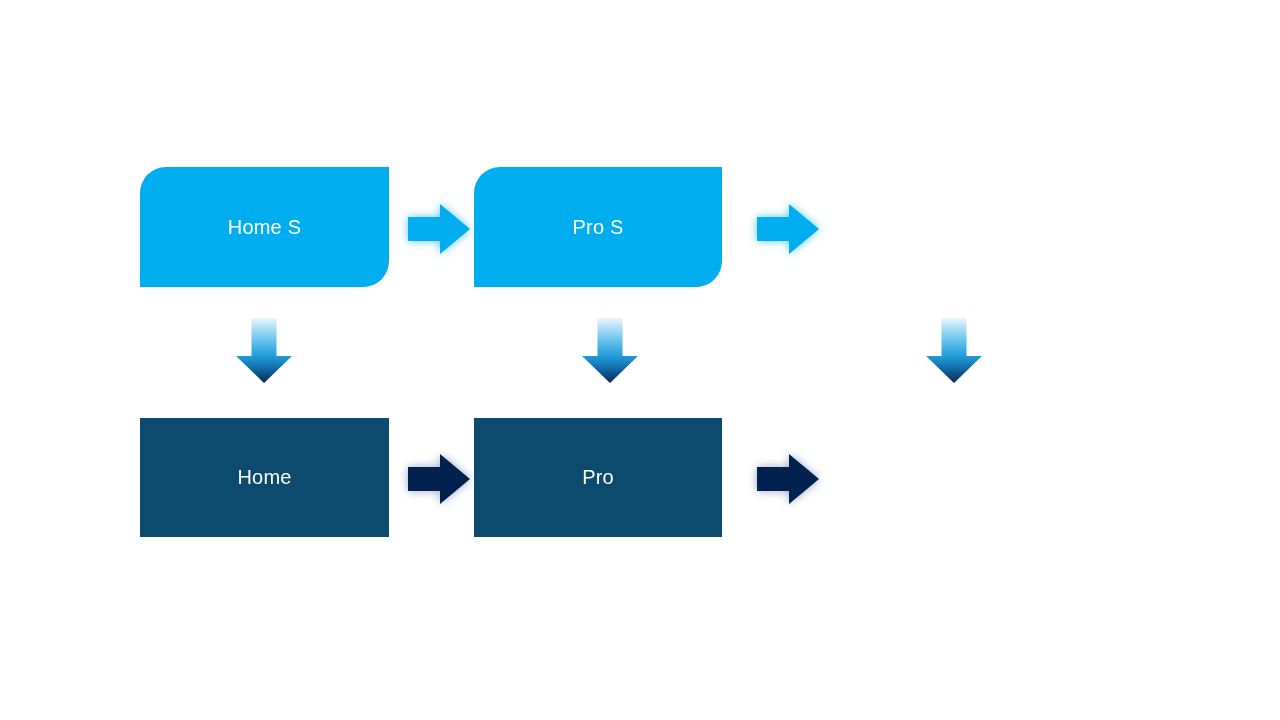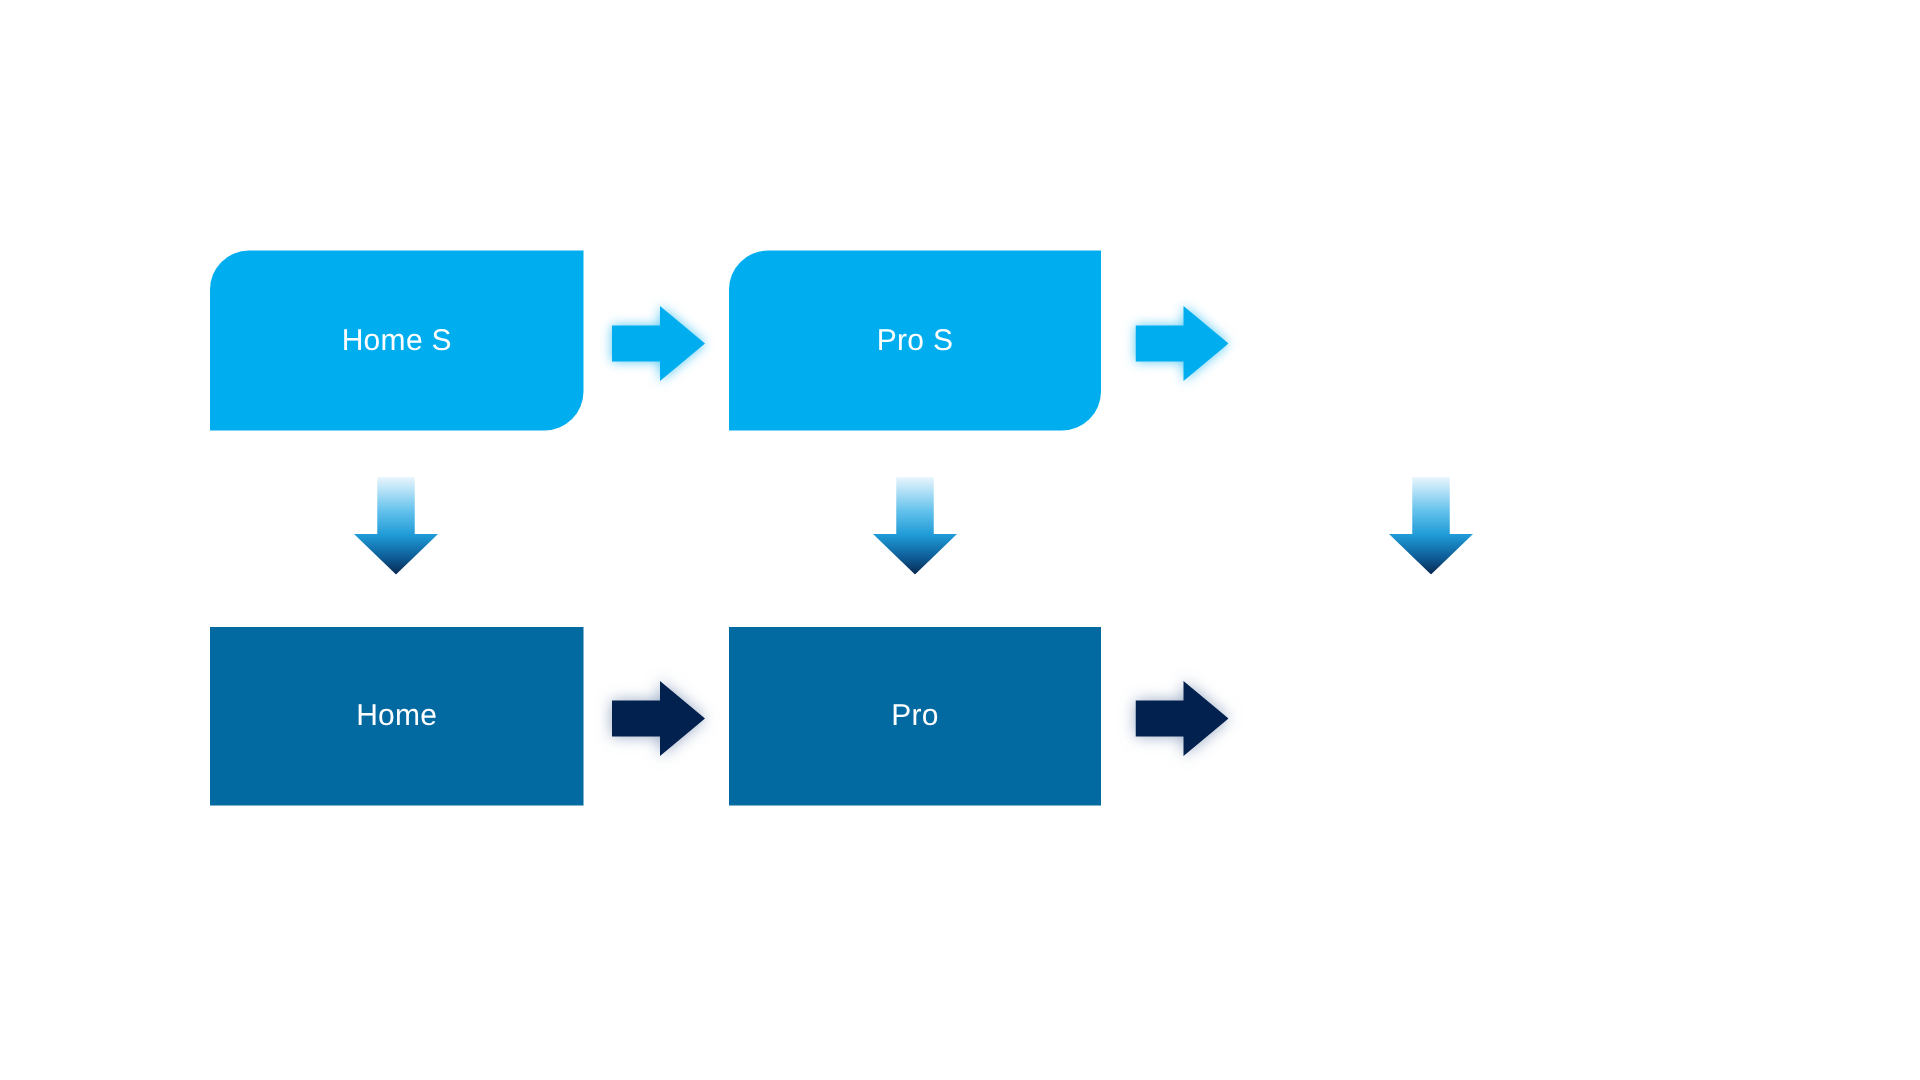--- a/index.html
+++ b/index.html
@@ -31,25 +31,25 @@
   }
   .box.top-row {
     top: 167px;
     height: 120px;
     background: #00AEEF;
     border-radius: 26px 0 26px 0;
   }
   .box.bottom-row {
     top: 418px;
     height: 119px;
-    background: #0369a1;
+    background: #0c4a6e;
     border-radius: 0;
   }
   .col1 { left: 140px; width: 249px; }
-  .col2 { left: 486px; width: 248px; }
+  .col2 { left: 474px; width: 248px; }
   .col3 { left: 830px; width: 248px; }
 
   .h-arrow {
     position: absolute;
     width: 62px;
     height: 50px;
   }
   .h-arrow.row-top    { top: 204px; }
   .h-arrow.row-bottom { top: 454px; }
   .h-arrow.gap1 { left: 408px; }

